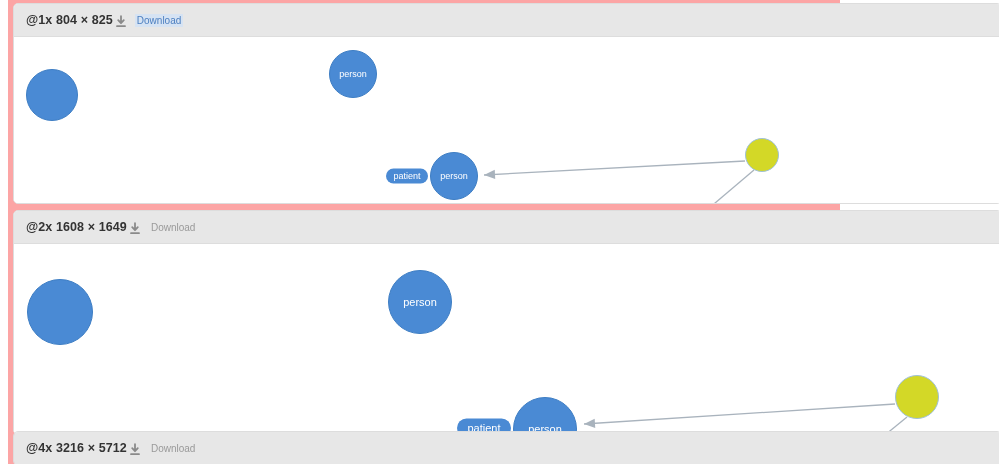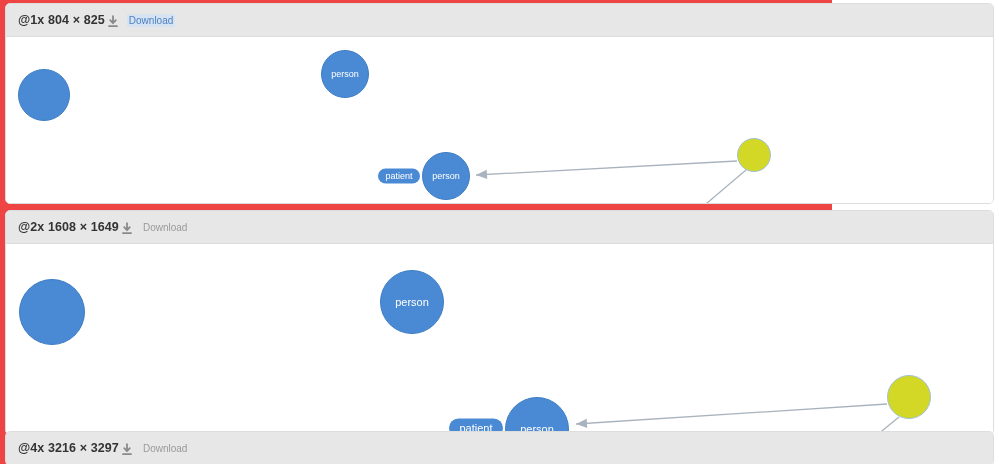--- a/index.html
+++ b/index.html
@@ -8,21 +8,22 @@
     background: #ffffff;
     width: 999px;
     height: 464px;
     overflow: hidden;
     font-family: "Liberation Sans", sans-serif;
   }
   #app {
     position: relative;
     width: 832px;
     height: 464px;
-    background: #ef4444;
+    background: #fca5a5;
+    margin-left: 8px;
   }
 
   
   .panel {
     position: absolute;
     left: 5px;
     width: 989px;
     box-sizing: border-box;
     border: 1px solid #dddddd;
     border-radius: 5px;
@@ -196,21 +197,21 @@
             <span class="node-label" style="font-size: 11px;">person</span>
           </div>
           <div class="node node-yellow" style="left: 903px; top: 153px; width: 44px; height: 44px;"></div>
           <div class="tag" style="left: 470px; top: 184px; width: 54px; height: 19px; font-size: 11px; border-radius: 9.5px;">patient</div>
         </div>
     </div>
   </section>
 
   <section class="panel" id="panel-4x">
     <div class="panel-header">
-      <span class="scale-label">@4x 3216 × 3297</span>
+      <span class="scale-label">@4x 3216 × 5712</span>
       <span class="dl-icon">
         <svg width="14" height="14" viewBox="0 0 14 14" aria-hidden="true">
           <path d="M7 1.2 L7 7.4 M4.2 5.2 L7 8.2 L9.8 5.2" fill="none" stroke="#8a8a8a" stroke-width="1.8" stroke-linecap="round" stroke-linejoin="round"></path>
           <rect x="2.2" y="10.2" width="9.6" height="1.9" rx="0.6" fill="#8a8a8a"></rect>
         </svg>
       </span>
       <a class="dl-link" href="#">Download</a>
     </div>
     <div class="panel-body"></div>
   </section>

